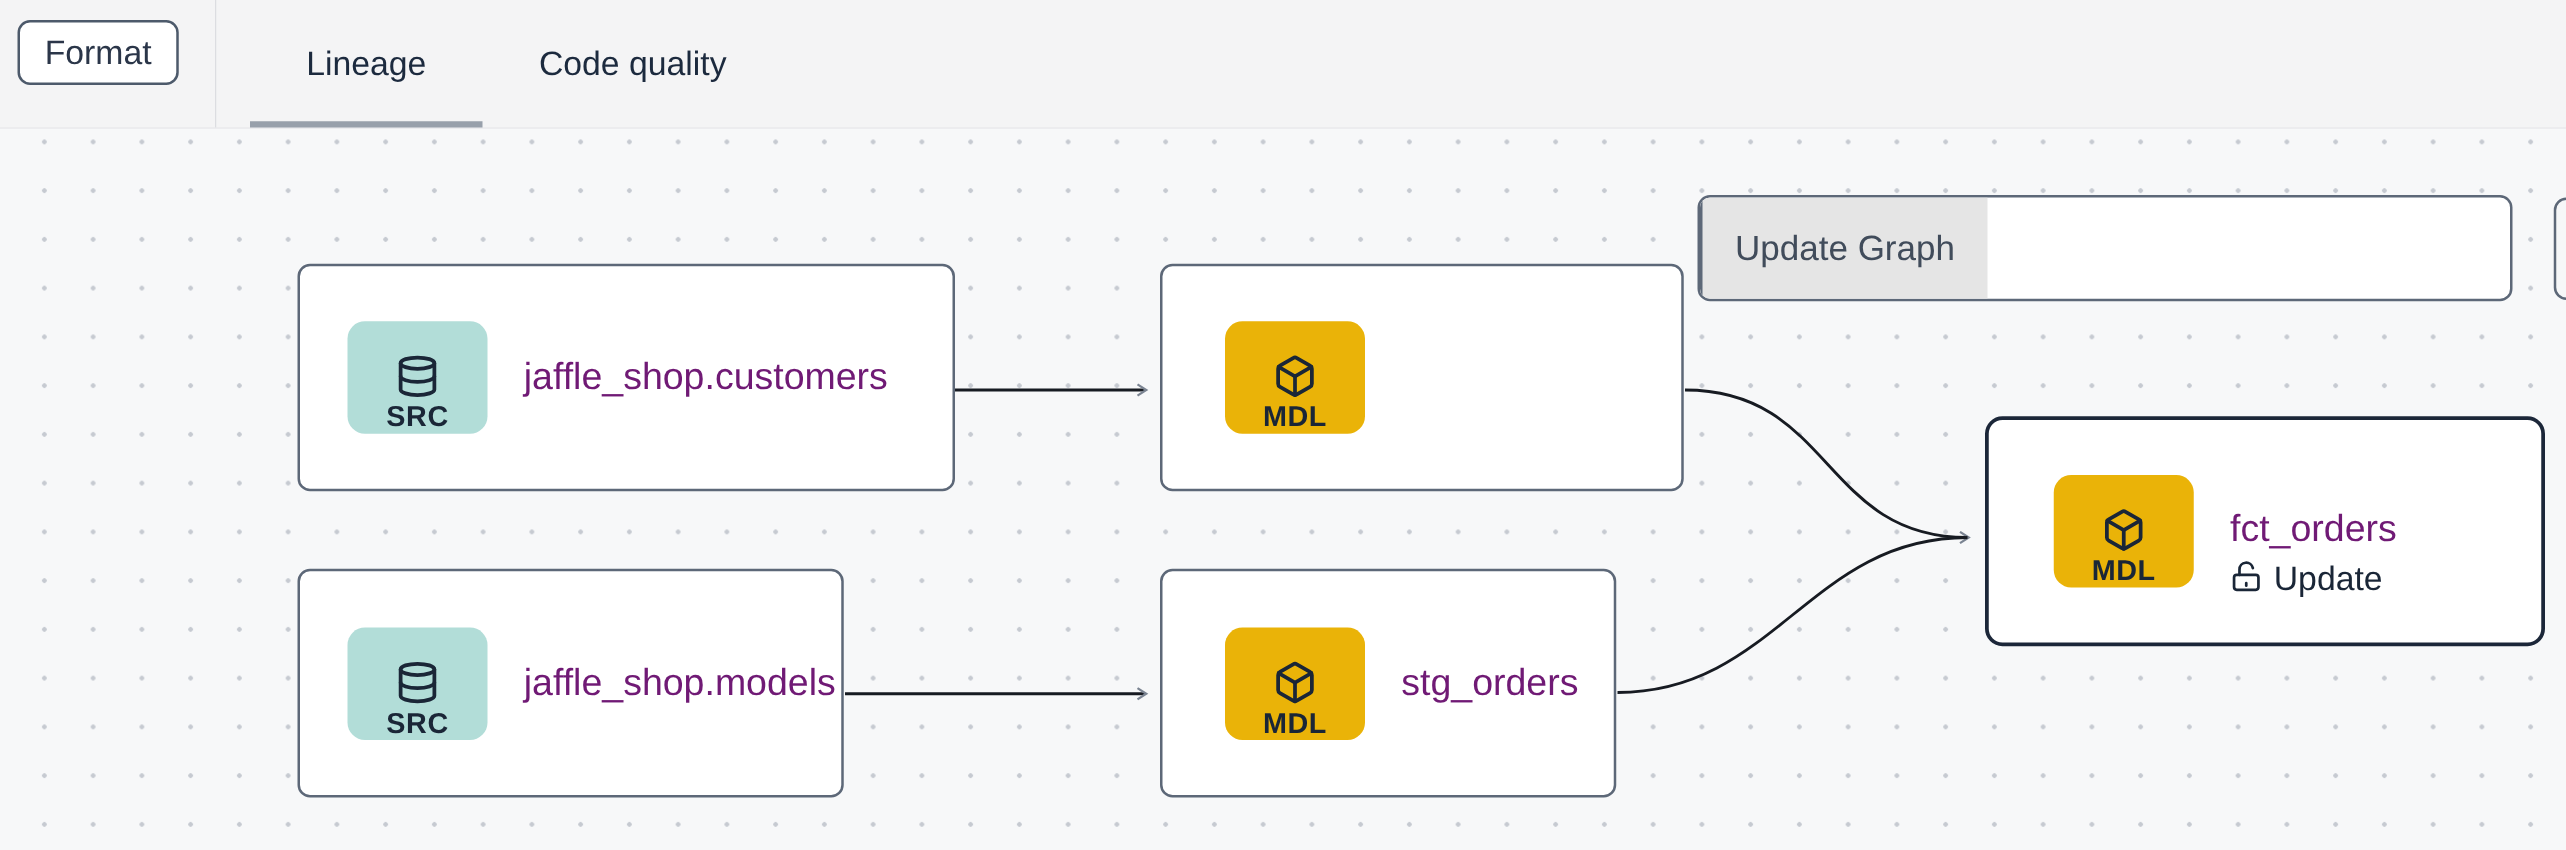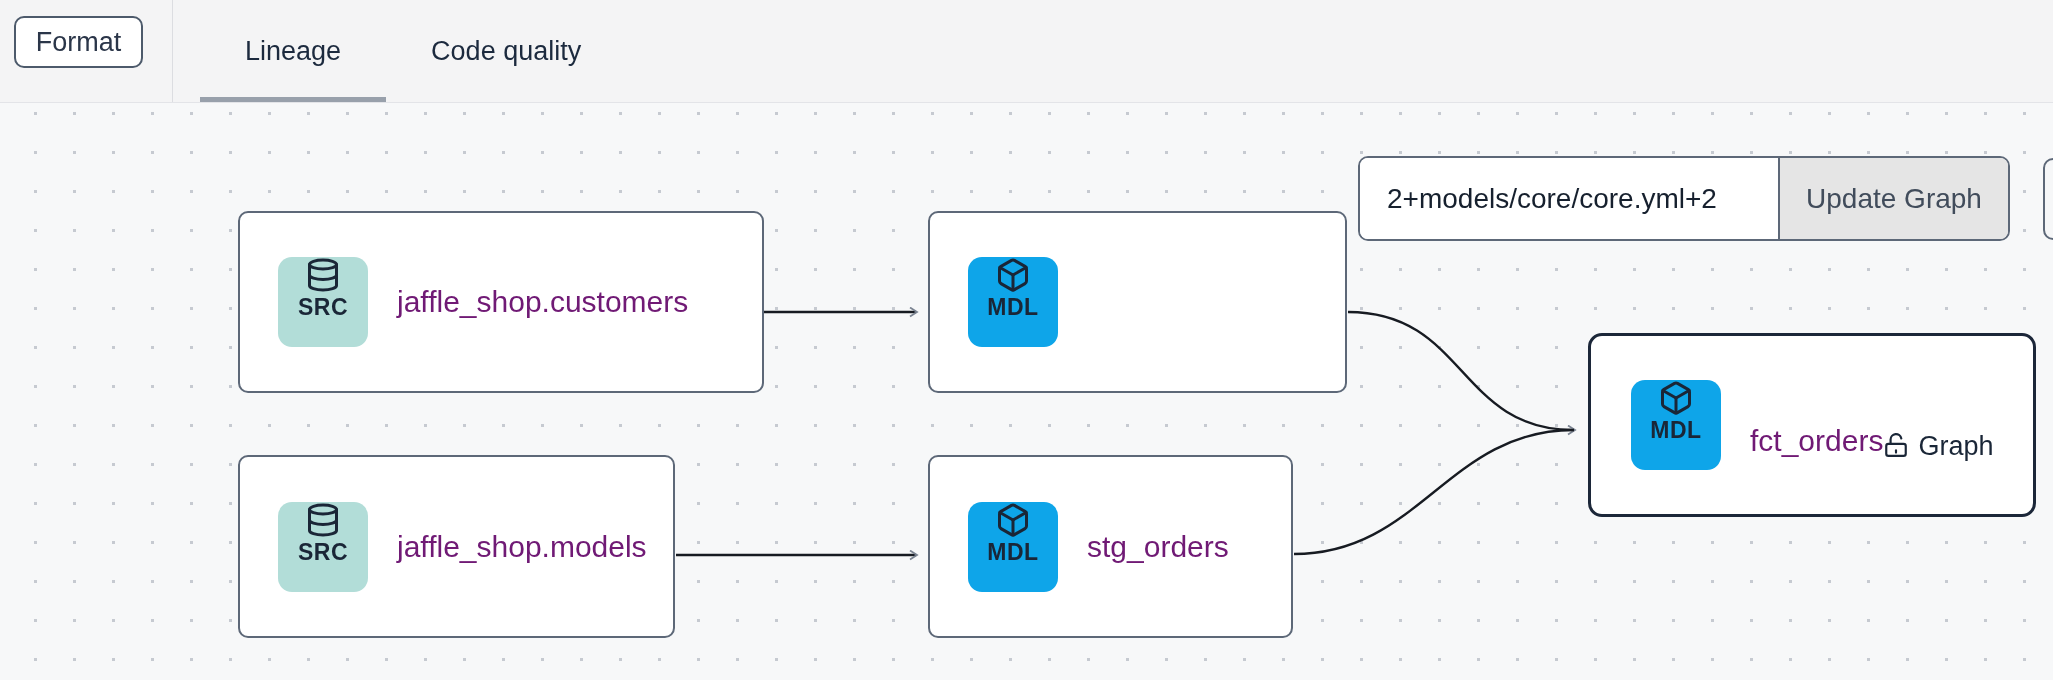--- a/index.html
+++ b/index.html
@@ -49,30 +49,30 @@
   
   .node{
     position:absolute;background:#ffffff;
     border:2px solid #5d6878;border-radius:10px;
     box-sizing:border-box;
     display:flex;align-items:center;
     padding-left:38px;cursor:pointer;
   }
   .node.selected{border:3px solid #1c2739;border-radius:14px;padding-left:40px;}
   .badge{
-    width:90px;height:90px;border-radius:14px;flex:0 0 auto;
-    display:flex;flex-direction:column;align-items:center;justify-content:flex-start;
+    width:112px;height:90px;border-radius:14px;flex:0 0 auto;
+    display:flex;flex-direction:column;align-items:center;justify-content:flex-end;
     color:#1a2637;
   }
   .badge svg{display:block;}
   .badge-label{font-size:23px;font-weight:600;letter-spacing:.5px;margin-top:1px;}
   .badge.src{background:#b2ddd8;}
-  .badge.mdl{background:#0ea5e9;}
+  .badge.mdl{background:#eab308;margin-left:12px;}
   .node-title{font-size:30px;color:#701a75;margin-left:29px;white-space:nowrap;}
-  .node-text-col{margin-left:29px;display:flex;margin-top:36px;}
+  .node-text-col{margin-left:29px;display:flex;flex-direction:column;margin-top:36px;}
   .node-text-col .node-title{margin-left:0;}
   .access-row{display:flex;align-items:center;gap:9px;margin-top:7px;color:#1a2637;}
   .access-label{font-size:27px;}
   
   .selector{
     position:absolute;left:1358px;top:53px;width:652px;height:85px;
     border:2px solid #5d6878;border-radius:10px;box-sizing:border-box;
     display:flex;background:#ffffff;overflow:hidden;
   }
   .selector input{
@@ -186,25 +186,24 @@
     <div class="node-text-col">
       <span class="node-title">fct_orders</span>
       <span class="access-row">
         <span>
           <svg width="26" height="26" viewBox="0 0 24 24" fill="none" stroke="currentColor" stroke-width="2" stroke-linecap="round" stroke-linejoin="round">
             <rect x="3" y="11" width="18" height="11" rx="2" ry="2"></rect>
             <path d="M7 11V7a5 5 0 0 1 9.9-1"></path>
             <line x1="12" y1="17" x2="12" y2="19"></line>
           </svg>
         </span>
-        <span class="access-label">Graph</span>
+        <span class="access-label">Update</span>
       </span>
     </div>
   </div>
 
   <div class="selector">
-    <input type="text" value="2+models/core/core.yml+2" style="">
     <button class="update-btn">Update Graph</button>
   </div>
 
   <div class="partial-btn"></div>
 
 </div>
 
 </body></html>

